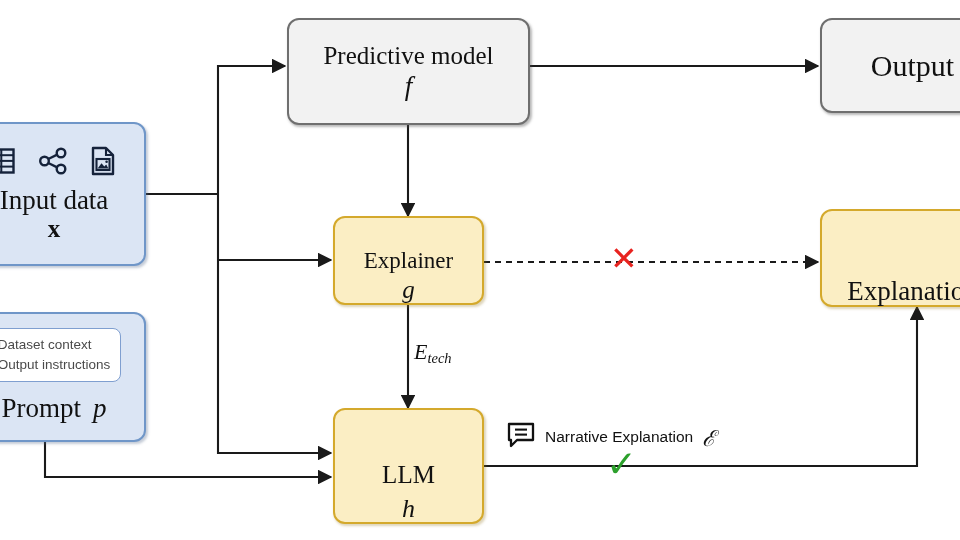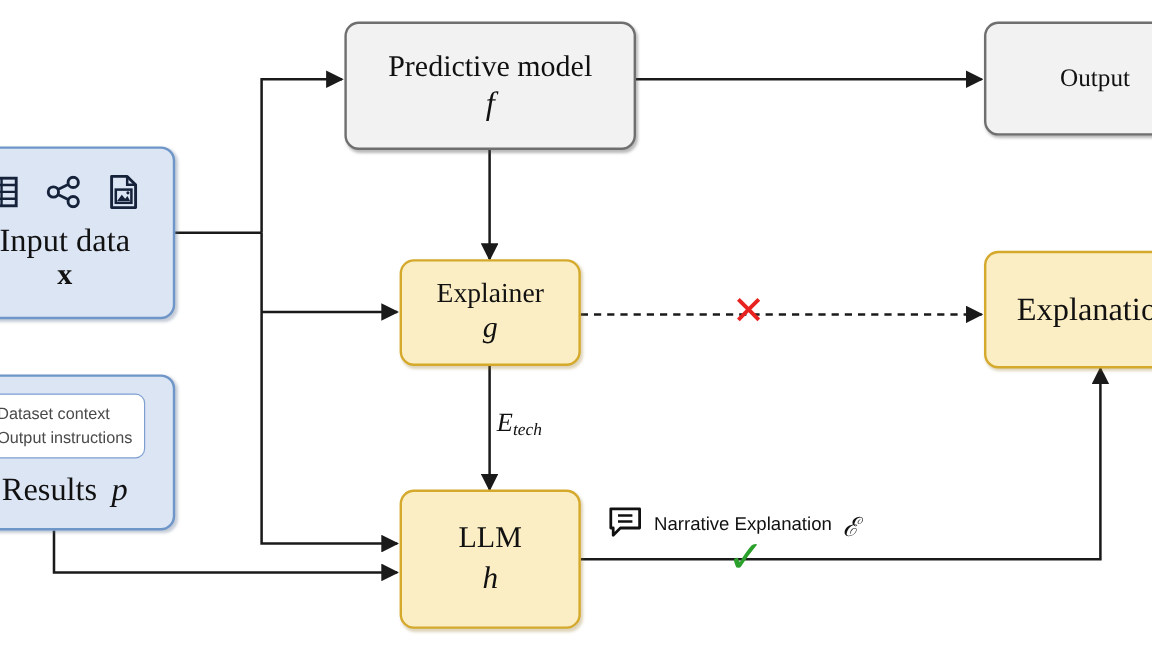--- a/index.html
+++ b/index.html
@@ -75,20 +75,21 @@
     background: #f2f2f2;
     border: 2.5px solid #6f6f6f;
     box-shadow: 1.5px 2px 2.5px rgba(80,80,80,0.40);
   }
 
   
   .yellow-box {
     background: #fbeec4;
     border: 2.5px solid #d4a92c;
     box-shadow: 1.5px 2px 2.5px rgba(150,120,40,0.32);
+    justify-content: flex-end;
   }
 
   
   .edge-label {
     position: absolute;
     display: flex;
     align-items: center;
     gap: 9px;
     white-space: nowrap;
   }
@@ -187,32 +188,32 @@
     <div class="title" style="font-size:27px;">Input data</div>
     <div class="sym" style="font-size:25px; font-weight:bold; font-style:normal; margin-top:2px;">x</div>
   </div>
 
   <div class="node blue-box" style="left:-38px; top:312px; width:184px; height:130px; justify-content:flex-start; padding-top:14px;">
     <div class="inner-card">
       <div>Dataset context</div>
       <div>Output instructions</div>
     </div>
     <div style="display:flex; align-items:baseline; gap:12px; margin-top:12px;">
-      <span class="title" style="font-size:27px;">Results</span>
+      <span class="title" style="font-size:27px;">Prompt</span>
       <span class="sym" style="font-size:27px;">p</span>
     </div>
   </div>
 
   <div class="node gray-box" style="left:287px; top:18px; width:243px; height:107px;">
     <div class="title" style="font-size:25px;">Predictive model</div>
     <div class="sym" style="font-size:27px; margin-top:3px;">f</div>
   </div>
 
   <div class="node gray-box" style="left:820px; top:18px; width:185px; height:95px;">
-    <div class="title" style="font-size:21px;">Output</div>
+    <div class="title" style="font-size:30px;">Output</div>
   </div>
 
   <div class="node yellow-box" style="left:333px; top:216px; width:151px; height:89px;">
     <div class="title" style="font-size:23px;">Explainer</div>
     <div class="sym" style="font-size:25px; margin-top:4px;">g</div>
   </div>
 
   <div class="node yellow-box" style="left:333px; top:408px; width:151px; height:116px;">
     <div class="title" style="font-size:25px;">LLM</div>
     <div class="sym" style="font-size:26px; margin-top:6px;">h</div>

